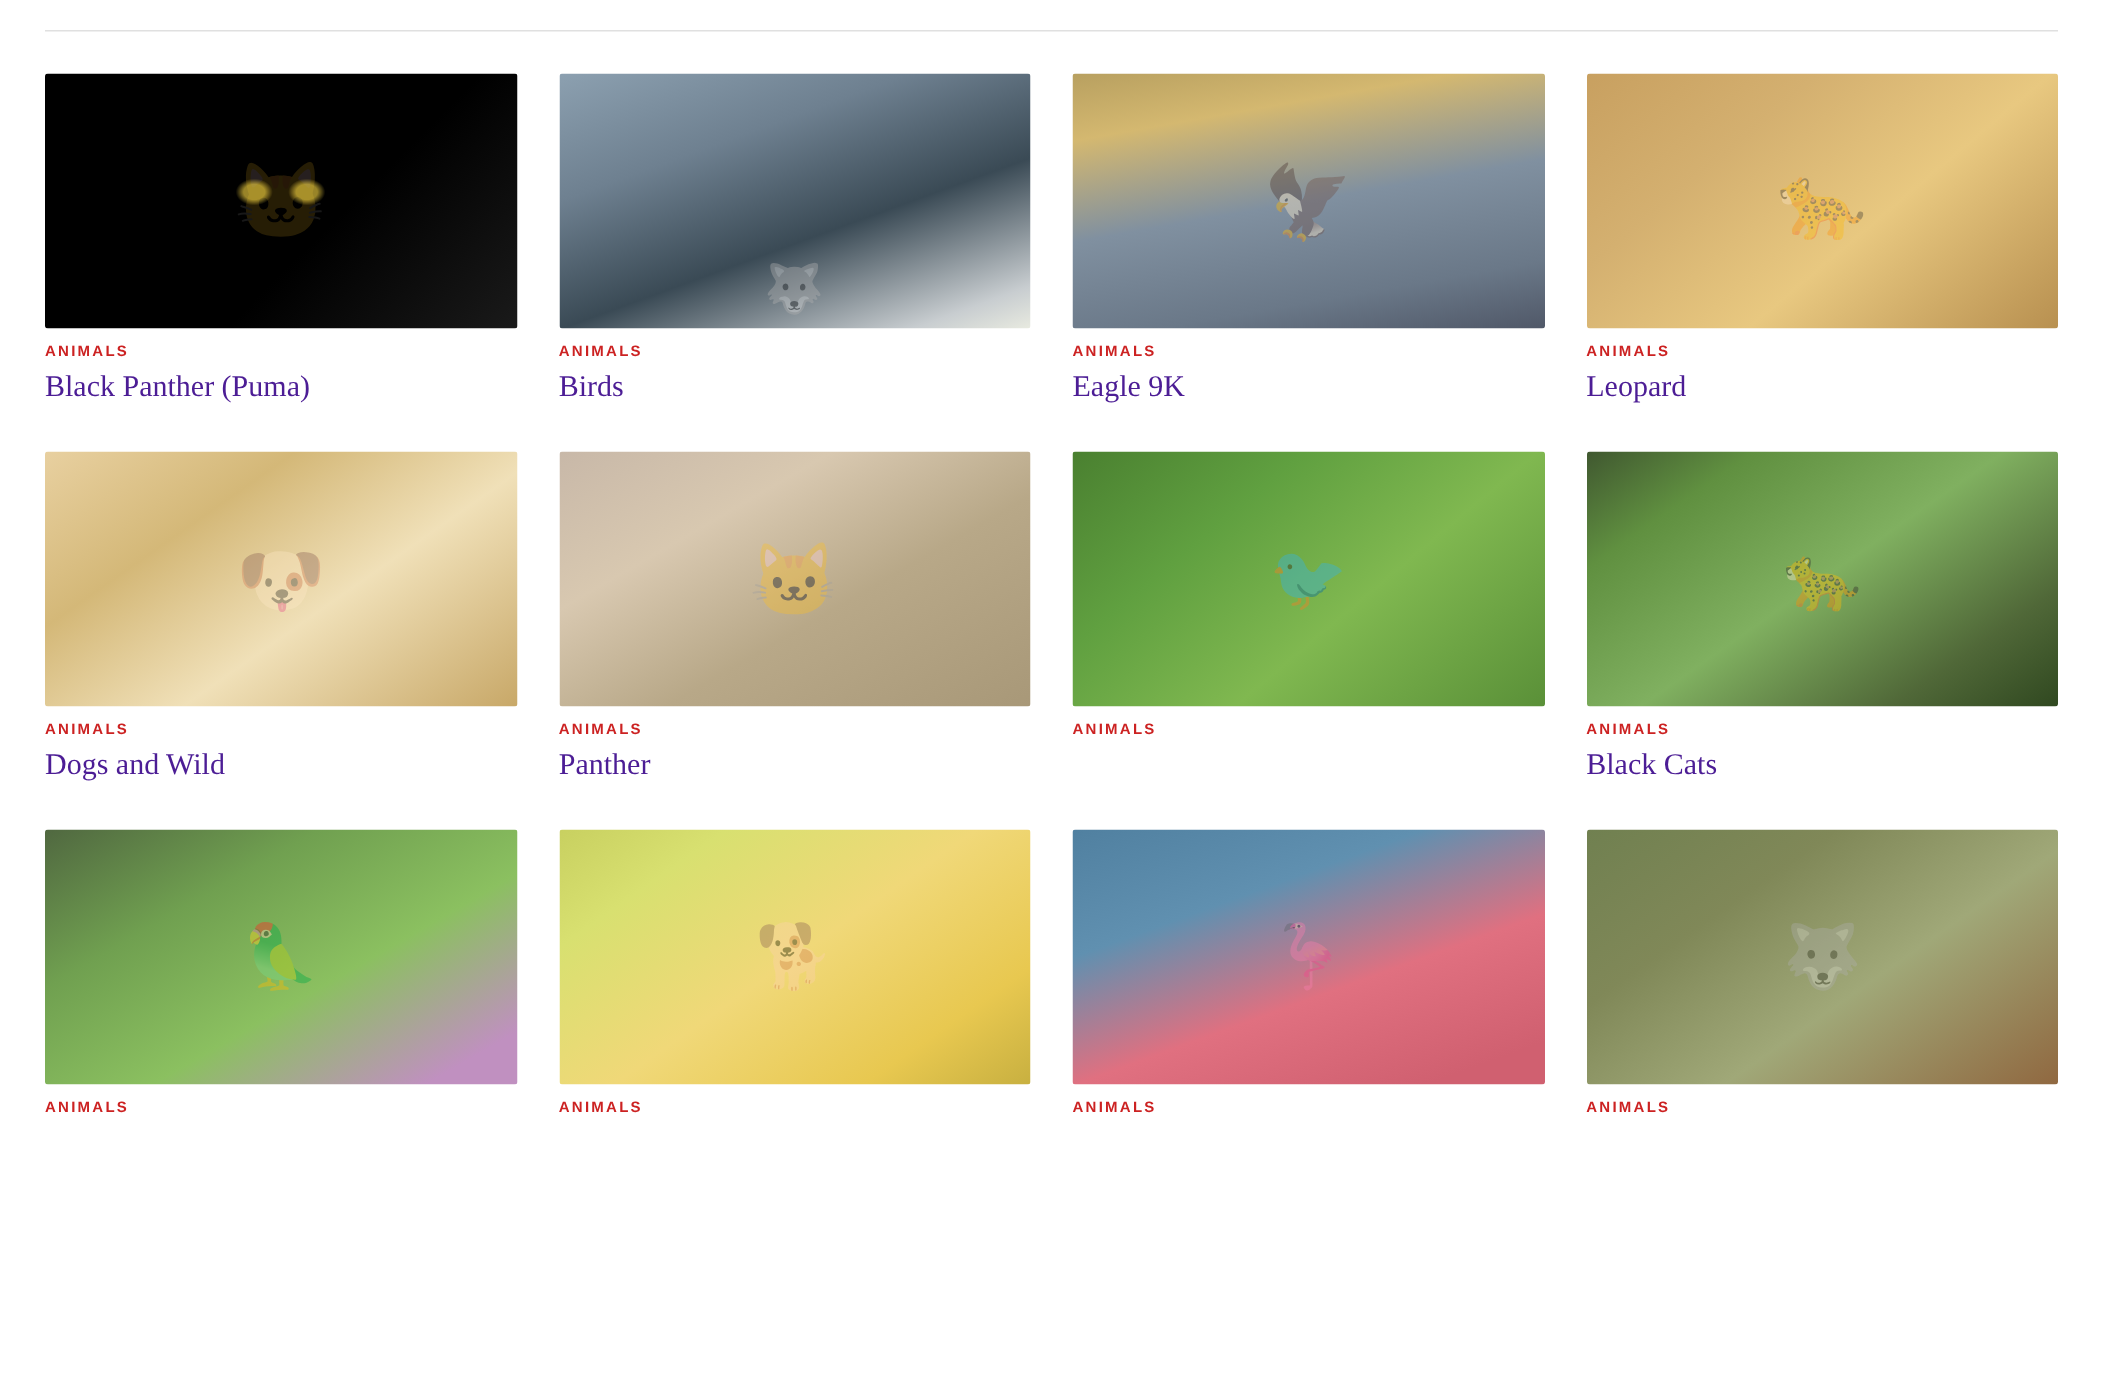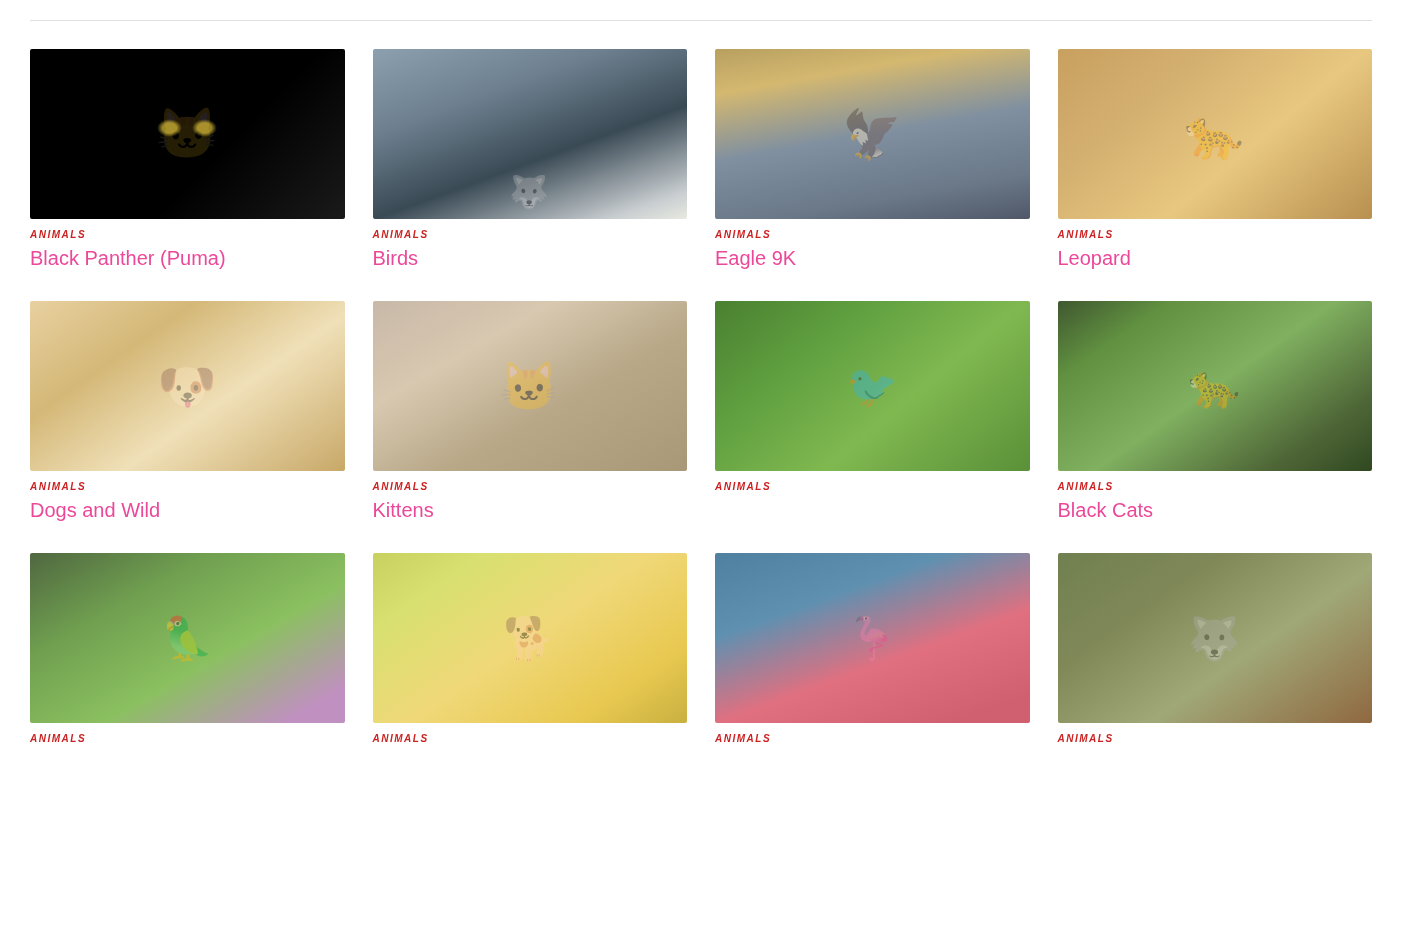--- a/index.html
+++ b/index.html
@@ -88,28 +88,27 @@
     }
 
     .card-category {
       font-size: 10px;
       font-weight: 700;
       letter-spacing: 1.5px;
       text-transform: uppercase;
       color: #cc2222;
       margin-bottom: 5px;
       font-family: Arial, sans-serif;
-      font-style: italic;
     }
     .card-title {
       font-size: 20px;
       font-weight: 400;
-      color: #ec4899;
+      color: #4c1d95;
       line-height: 1.3;
-      font-family: Liberation Sans, sans-serif;
+      font-family: Liberation Serif, serif;
     }
     .divider {
       border: none;
       border-top: 1px solid #e0e0e0;
       margin-bottom: 28px;
     }
   </style>
 </head>
 <body>
 
@@ -167,21 +166,21 @@
     <span class="card-title">Dogs and Wild</span>
   </div>
 
   <div class="card">
     <div class="card-image">
       <div class="card-image-placeholder img-kittens" style="display:flex; align-items:center; justify-content:center;">
         <span style="opacity:0.35; font-size:48px;">🐱</span>
       </div>
     </div>
     <span class="card-category">ANIMALS</span>
-    <span class="card-title">Kittens</span>
+    <span class="card-title">Panther</span>
   </div>
 
   <div class="card">
     <div class="card-image">
       <div class="card-image-placeholder img-beautiful-birds" style="display:flex; align-items:center; justify-content:center;">
         <span style="opacity:0.4; font-size:42px;">🐦</span>
       </div>
     </div>
     <span class="card-category">ANIMALS</span>
   </div>

